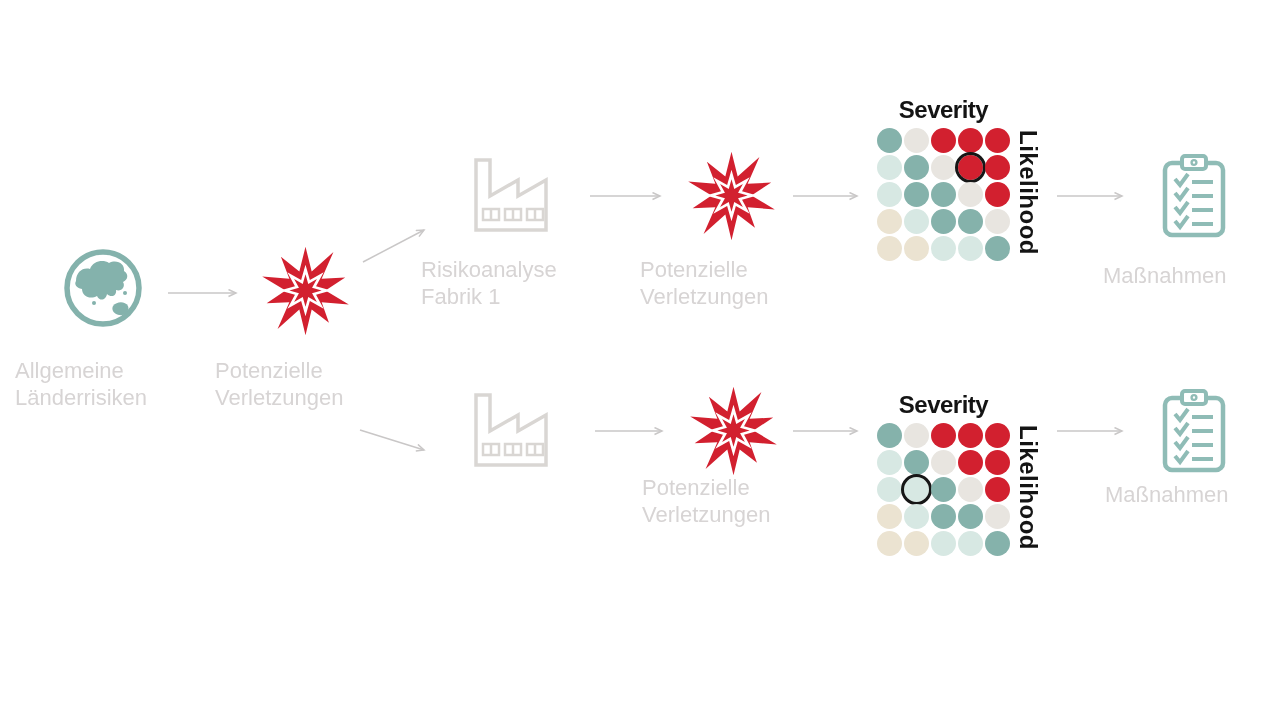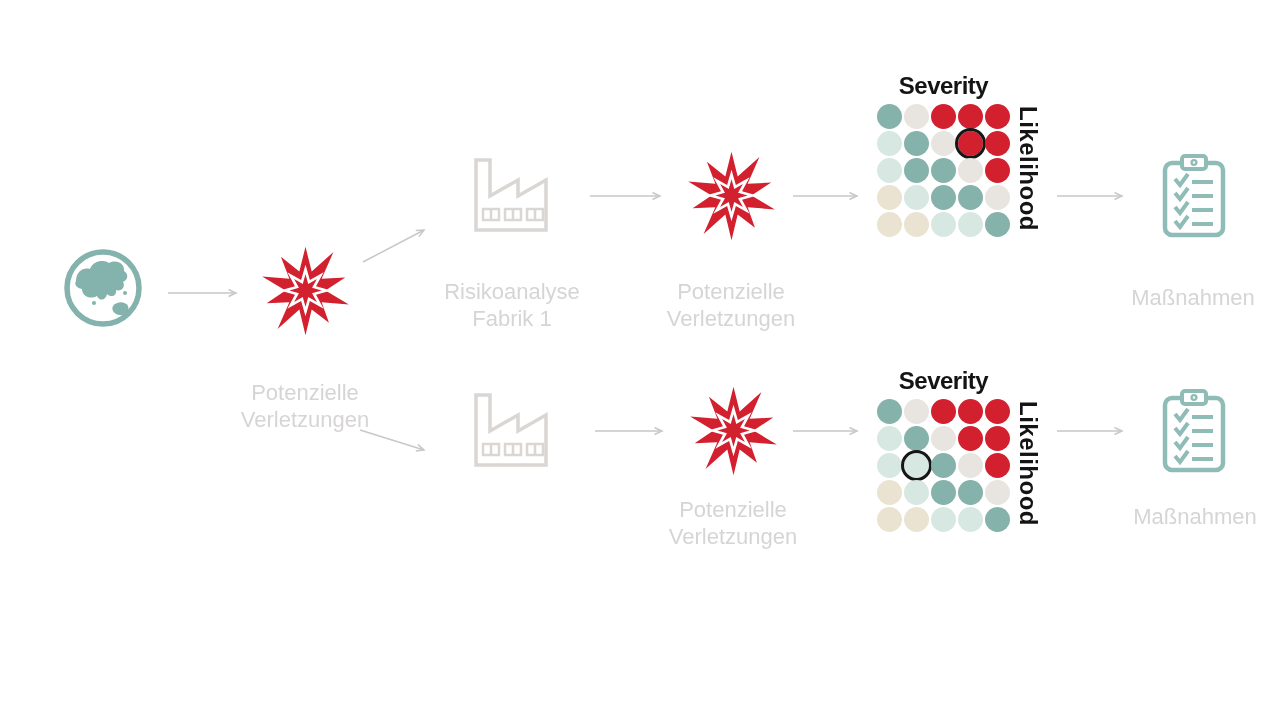--- a/index.html
+++ b/index.html
@@ -1,21 +1,21 @@
 <!DOCTYPE html>
 <html><head>
 <meta charset="utf-8">
 <style>
   html,body{margin:0;padding:0;background:#fff;}
   .canvas{position:relative;width:1280px;height:720px;background:#ffffff;overflow:hidden;
           font-family:"Liberation Sans",sans-serif;}
   .abs{position:absolute;}
-  .lbl{position:absolute;text-align:center;font-size:22px;line-height:27px;color:#d7d4d4;margin-top:22px;}
+  .lbl{position:absolute;font-size:22px;line-height:27px;color:#d7d4d4;}
   .arrows{position:absolute;left:0;top:0;}
-  .matrix{position:absolute;width:168px;}
+  .matrix{position:absolute;width:168px;margin-top:24px;}
   .mtitle{width:133px;text-align:center;font-size:24px;font-weight:bold;color:#141414;
           letter-spacing:-0.5px;line-height:26px;}
   .mgrid{display:grid;grid-template-columns:repeat(5,25px);grid-auto-rows:25px;gap:2px;margin-top:5px;}
   .dot{border-radius:50%;}
   .dot.ring{outline:3px solid #161616;outline-offset:0px;}
   .maxis{position:absolute;left:137px;top:33px;writing-mode:vertical-rl;font-size:24px;
          font-weight:bold;color:#141414;letter-spacing:0.5px;}
   .defs{position:absolute;width:0;height:0;overflow:hidden;}
 </style>
 </head>
@@ -85,20 +85,21 @@
       <line x1="1057" y1="196" x2="1122" y2="196" marker-end="url(#ah)"></line>
       <line x1="595" y1="431" x2="662" y2="431" marker-end="url(#ah)"></line>
       <line x1="793" y1="431" x2="857" y2="431" marker-end="url(#ah)"></line>
       <line x1="1057" y1="431" x2="1122" y2="431" marker-end="url(#ah)"></line>
     </g>
   </svg>
 
   <svg class="abs" style="left:63px;top:248px" width="80" height="80">
       <use href="#sym-globe"></use>
     </svg>
+  <div class="lbl" style="left:15px;top:357px;width:190px">Allgemeine Länderrisiken</div>
 
   <svg class="abs" style="left:258px;top:243px" width="95" height="95">
       <use href="#sym-burst"></use>
     </svg>
   <div class="lbl" style="left:215px;top:357px;width:180px">Potenzielle Verletzungen</div>
 
   <svg class="abs" style="left:472px;top:156px" width="80" height="78">
       <use href="#sym-factory"></use>
     </svg>
   <div class="lbl" style="left:421px;top:256px;width:182px">Risikoanalyse Fabrik 1</div>

